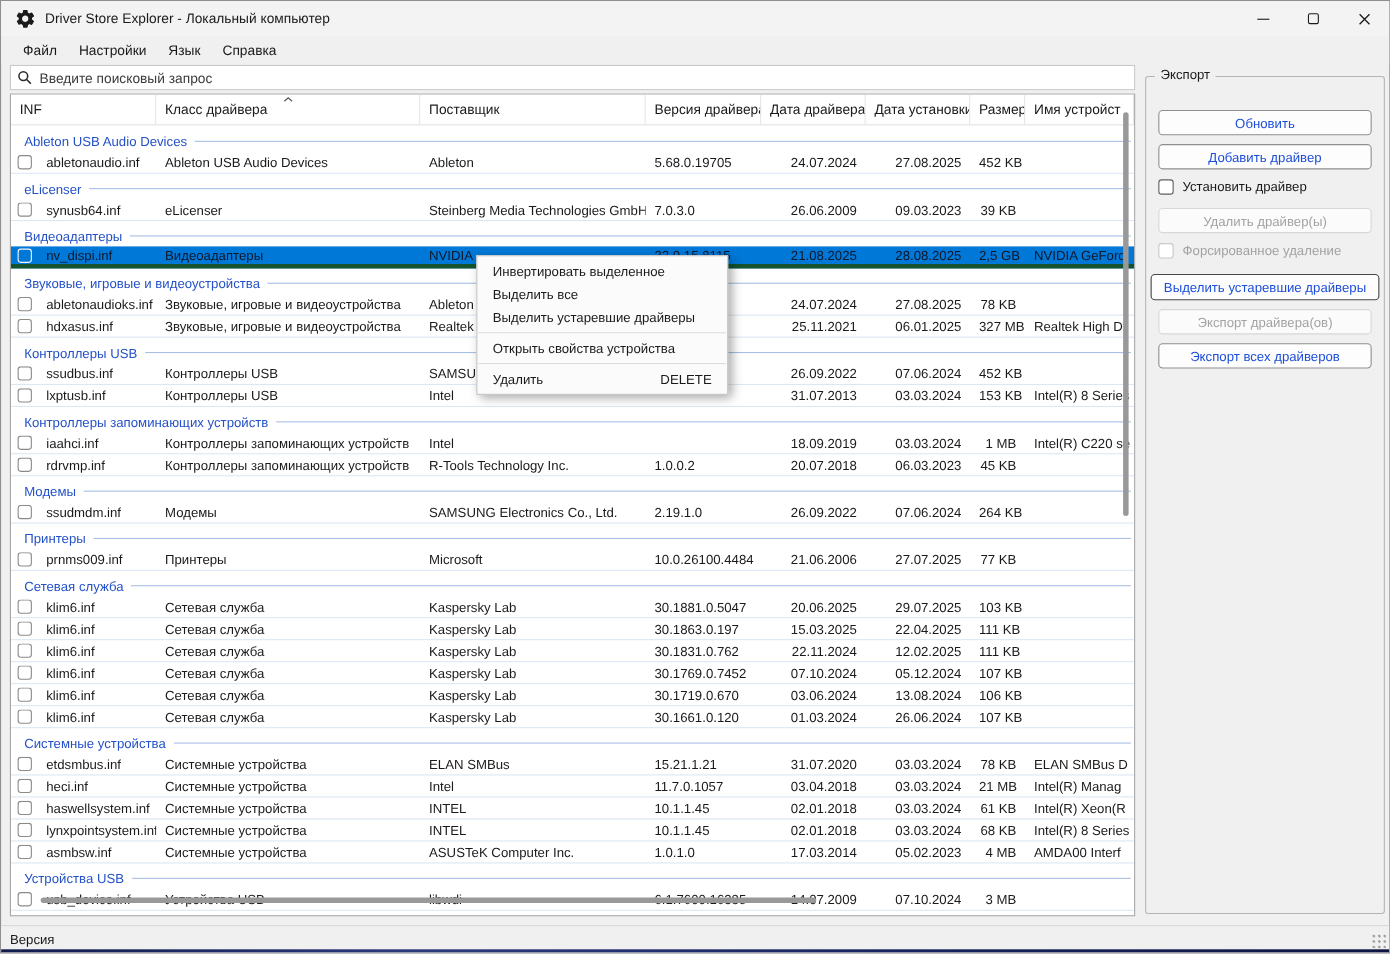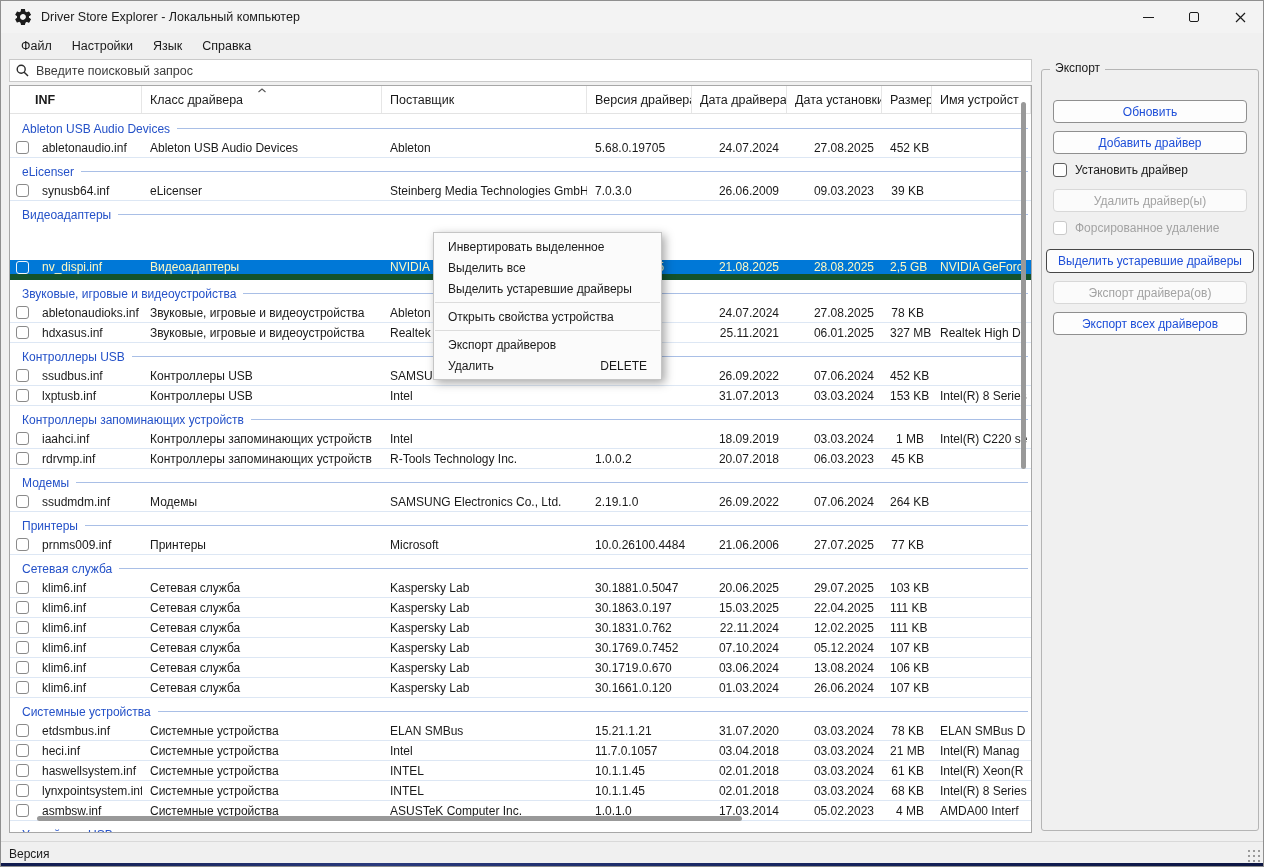--- a/index.html
+++ b/index.html
@@ -23,34 +23,34 @@
   
   .search-row { position:absolute; top:58px; left:8px; width:1023px; height:23px; background:#ffffff; border:1px solid #c9c9c9; display:flex; align-items:center; }
   .search-icon { margin:0 7px 0 6px; flex:0 0 auto; display:flex; }
   .search-input { border:none; outline:none; flex:1; font-size:12.5px; font-family:inherit; color:#1a1a1a; background:transparent; }
   .search-input::placeholder { color:#3c3c3c; opacity:1; }
 
   
   .table-panel { position:absolute; top:84px; left:8px; width:1023px; height:748px; background:#ffffff; border:1px solid #a7a7a7; overflow:hidden; }
   .thead { position:relative; height:28px; border-bottom:1px solid #e3e3e3; display:grid; grid-template-columns:132px 240px 205px 105px 95px 95px 50px 1fr; align-items:center; font-size:12.5px; background:#fff; }
   .th { position:relative; height:100%; display:flex; align-items:center; padding:0 8px; border-right:1px solid #e6e6e6; white-space:nowrap; overflow:hidden; }
-  .th:first-child { padding-left:25px;font-weight:bold; }
+  .th:first-child { padding-left:8px; }
   .sort-indicator { position:absolute; top:2px; left:50%; transform:translateX(-50%); line-height:0; }
   .tbody { position:absolute; top:29px; left:0; right:0; bottom:0; overflow:hidden; }
 
   .group-header { display:flex; align-items:center; height:19px; margin-top:4px; padding-left:12px; }
   .group-label { font-size:12px; color:#2451c8; white-space:nowrap; }
   .group-line { flex:1; height:1px; background:#a9bfe6; margin:0 3px 0 7px; }
 
   .trow { display:grid; grid-template-columns:132px 240px 205px 105px 95px 95px 50px 1fr; height:20px; align-items:center; font-size:12px; border-bottom:1px solid #dde7f4; }
   .td { padding:0 8px; white-space:nowrap; overflow:hidden; }
   .td.first { display:flex; align-items:center; padding-left:6px; }
   .td.num { text-align:right; }
   .cb { width:13px; height:13px; border:1px solid #8a8a8a; border-radius:3px; background:#fff; margin-right:13px; flex:0 0 auto; }
-  .trow.selected { background:#0078d7; color:#fef9c3; border-bottom:6px solid #14532d;margin-top:36px; }
+  .trow.selected { background:#0078d7; color:#0f172a; border-bottom:4px solid #14532d; }
   .trow.selected .cb { background:transparent; border-color:#f2f6fb; }
 
   
   .vscroll-thumb { position:absolute; top:16px; right:5px; width:5px; height:367px; background:#999; border-radius:3px; }
   .hscroll-thumb { position:absolute; left:27px; bottom:11px; width:705px; height:5px; background:#999; border-radius:3px; }
 
   
   .context-menu { position:absolute; top:231px; left:432px; width:229px; background:#fbfbfb; border:1px solid #c5c5c5; box-shadow:3px 3px 9px rgba(0,0,0,.35); padding:3px 0; z-index:50; }
   .cm-item { height:21px; display:flex; align-items:center; justify-content:space-between; padding:0 14px; font-size:12px; color:#1a1a1a; white-space:nowrap; }
   .cm-shortcut { color:#1a1a1a; margin-left:24px; }
@@ -494,23 +494,20 @@
       </div>
       <div class="cm-item">
         <span>Выделить устаревшие драйверы</span>
       </div>
       <div class="cm-sep"></div>
       <div class="cm-item">
         <span>Открыть свойства устройства</span>
       </div>
       <div class="cm-sep"></div>
       <div class="cm-item">
-        <span>Экспорт драйверов</span>
-      </div>
-      <div class="cm-item">
         <span>Удалить</span>
         <span class="cm-shortcut">DELETE</span>
       </div>
     </div>
 
   <div class="ops-group">
     <span class="ops-title">Экспорт</span>
     <div class="ops-body" id="opsbody">
         <button class="ops-btn">Обновить</button>
         <button class="ops-btn">Добавить драйвер</button>

